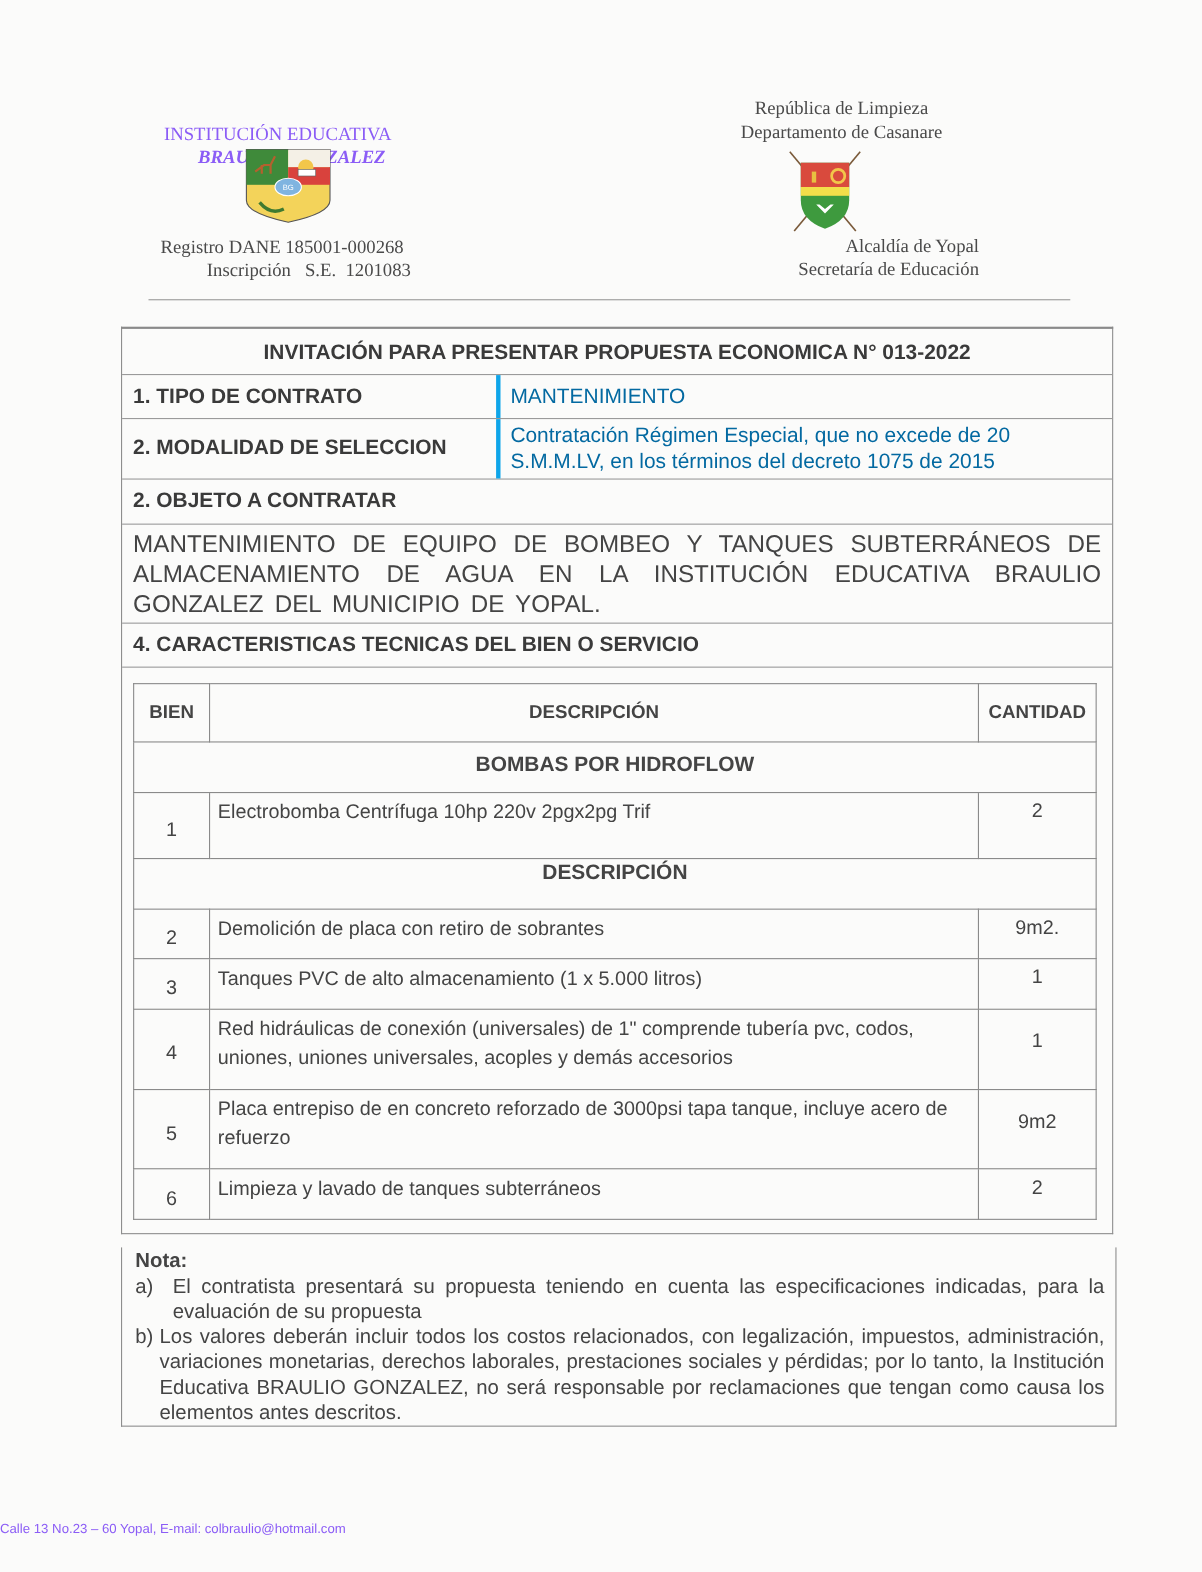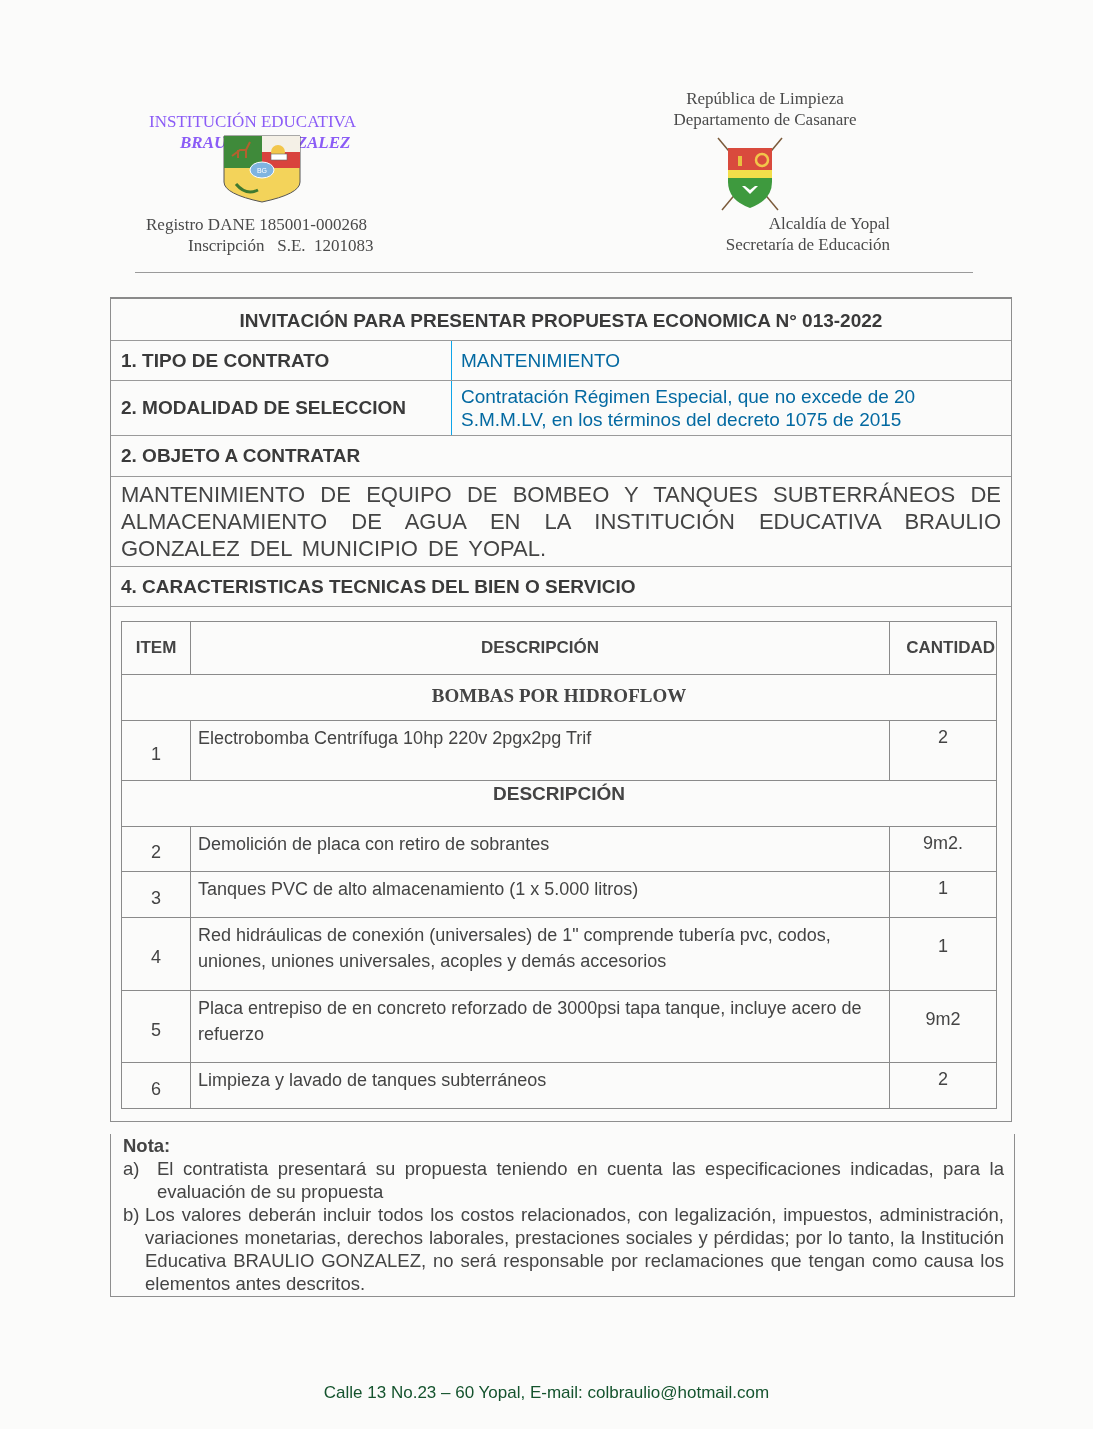--- a/index.html
+++ b/index.html
@@ -17,43 +17,43 @@
   .hdr-right { left:640px; top:88px; width:250px; text-align:center; font-size:17px; line-height:21px; color:#4a4a4a; }
   .crest-left { left:222px; top:134px; width:80px; height:70px; }
   .crest-right { left:712px; top:134px; width:76px; height:80px; }
   .rule1 { left:135px; top:272px; width:838px; height:1px; background:#9a9a9a; }
 
   
   .box { left:110px; top:297px; width:900px; border:1px solid #8e8e8e; border-top:none; }
   .row { border-bottom:1px solid #9a9a9a; }
   .title { height:41px; line-height:44px; text-align:center; font-weight:bold; font-size:19px; color:#3a3a3a; }
   .kv { display:flex; }
-  .kv .k { width:330px; border-right:1px solid #0ea5e9; font-weight:bold; font-size:19px; padding-left:10px; display:flex; align-items:center; }
+  .kv .k { width:330px; border-right:4px solid #0ea5e9; font-weight:bold; font-size:19px; padding-left:10px; display:flex; align-items:center; }
   .kv .v { flex:1; font-size:19px; padding-left:9px; display:flex; align-items:center; line-height:23px; color:#0369a1; }
   .sec { height:40px; font-weight:bold; font-size:19px; padding-left:10px; display:flex; align-items:center; }
   .obj { font-size:22px; line-height:27px; padding:4px 10px 4px 10px; text-align:justify; text-align-last:left; color:#444; word-spacing:4px; }
   .tblwrap { padding:14px 12px 0 10px; height:500px; }
 
   table.items { border-collapse:collapse; width:876px; font-size:18px; color:#444; }
   table.items td, table.items th { border:1px solid #8a8a8a; }
   table.items th { font-weight:bold; height:50px; font-size:17px; }
   .c-item { width:66px; text-align:center; }
-  .c-qty { width:104px; text-align:right; }
+  .c-qty { width:104px; text-align:center; }
   .grp { text-align:center; font-weight:bold; font-size:19px; }
   td.desc { padding:4px 7px; vertical-align:top; line-height:26px; }
   td.num { vertical-align:middle; text-align:center; padding-top:8px; }
   td.qty { vertical-align:top; text-align:center; padding-top:6px; }
 
   .notes { left:110px; top:1134px; width:903px; border:1px solid #8e8e8e; border-top:none; height:162px; font-size:18.5px; line-height:23px; color:#444; }
   .notes .nt { font-weight:bold; padding-left:12px; }
   .note { display:flex; padding-left:12px; padding-right:10px; }
   .note .lbl { width:22px; flex:none; }
   .note .txt { flex:1; text-align:justify; }
   .note.a .lbl { width:34px; }
-  .footer { left:0; width:1093px; top:1383px; text-align:center; font-size:17px; color:#14532d; }
+  .footer { left:0; width:1093px; top:1383px; text-align:left; font-size:12px; color:#8b5cf6; }
 </style>
 </head>
 <body>
 
 <div class="abs hdr-left serif">
   <div>INSTITUCIÓN EDUCATIVA</div>
   <div class="l2">BRAULIO GONZALEZ</div>
 </div>
 <svg class="abs crest-left" viewBox="0 0 80 70">
   <path d="M2 2 H78 V48 Q78 60 40 68 Q2 60 2 48 Z" fill="#f3d35a" stroke="#555" stroke-width="1"></path>
@@ -104,25 +104,25 @@
     <div class="k">2.  MODALIDAD DE SELECCION</div>
     <div class="v" style="padding-right:50px;">Contratación Régimen Especial, que no excede de 20 S.M.M.LV, en los términos del decreto 1075 de 2015</div>
   </div>
   <div class="row sec">2.  OBJETO A CONTRATAR</div>
   <div class="row obj">MANTENIMIENTO DE EQUIPO DE BOMBEO Y TANQUES SUBTERRÁNEOS DE ALMACENAMIENTO DE AGUA EN LA INSTITUCIÓN EDUCATIVA BRAULIO GONZALEZ DEL MUNICIPIO DE YOPAL.</div>
   <div class="row sec" style="height:39px;">4.  CARACTERISTICAS TECNICAS DEL BIEN O SERVICIO</div>
   <div class="tblwrap">
     <table class="items">
       <tbody>
           <tr>
-        <th class="c-item">ITEM</th>
+        <th class="c-item">BIEN</th>
         <th>DESCRIPCIÓN</th>
         <th class="c-qty">CANTIDAD</th>
       </tr>
-      <tr style="height:46px;font-family:Liberation Serif, serif;">
+      <tr style="height:46px;">
         <td colspan="3" class="grp" style="vertical-align:top;padding-top:10px;">BOMBAS POR HIDROFLOW</td>
       </tr>
       <tr style="height:60px;">
         <td class="num">1</td>
         <td class="desc">Electrobomba Centrífuga 10hp 220v 2pgx2pg Trif</td>
         <td class="qty">2</td>
       </tr>
       <tr style="height:46px;">
         <td colspan="3" class="grp" style="vertical-align:top;padding-top:2px;">DESCRIPCIÓN</td>
       </tr>

